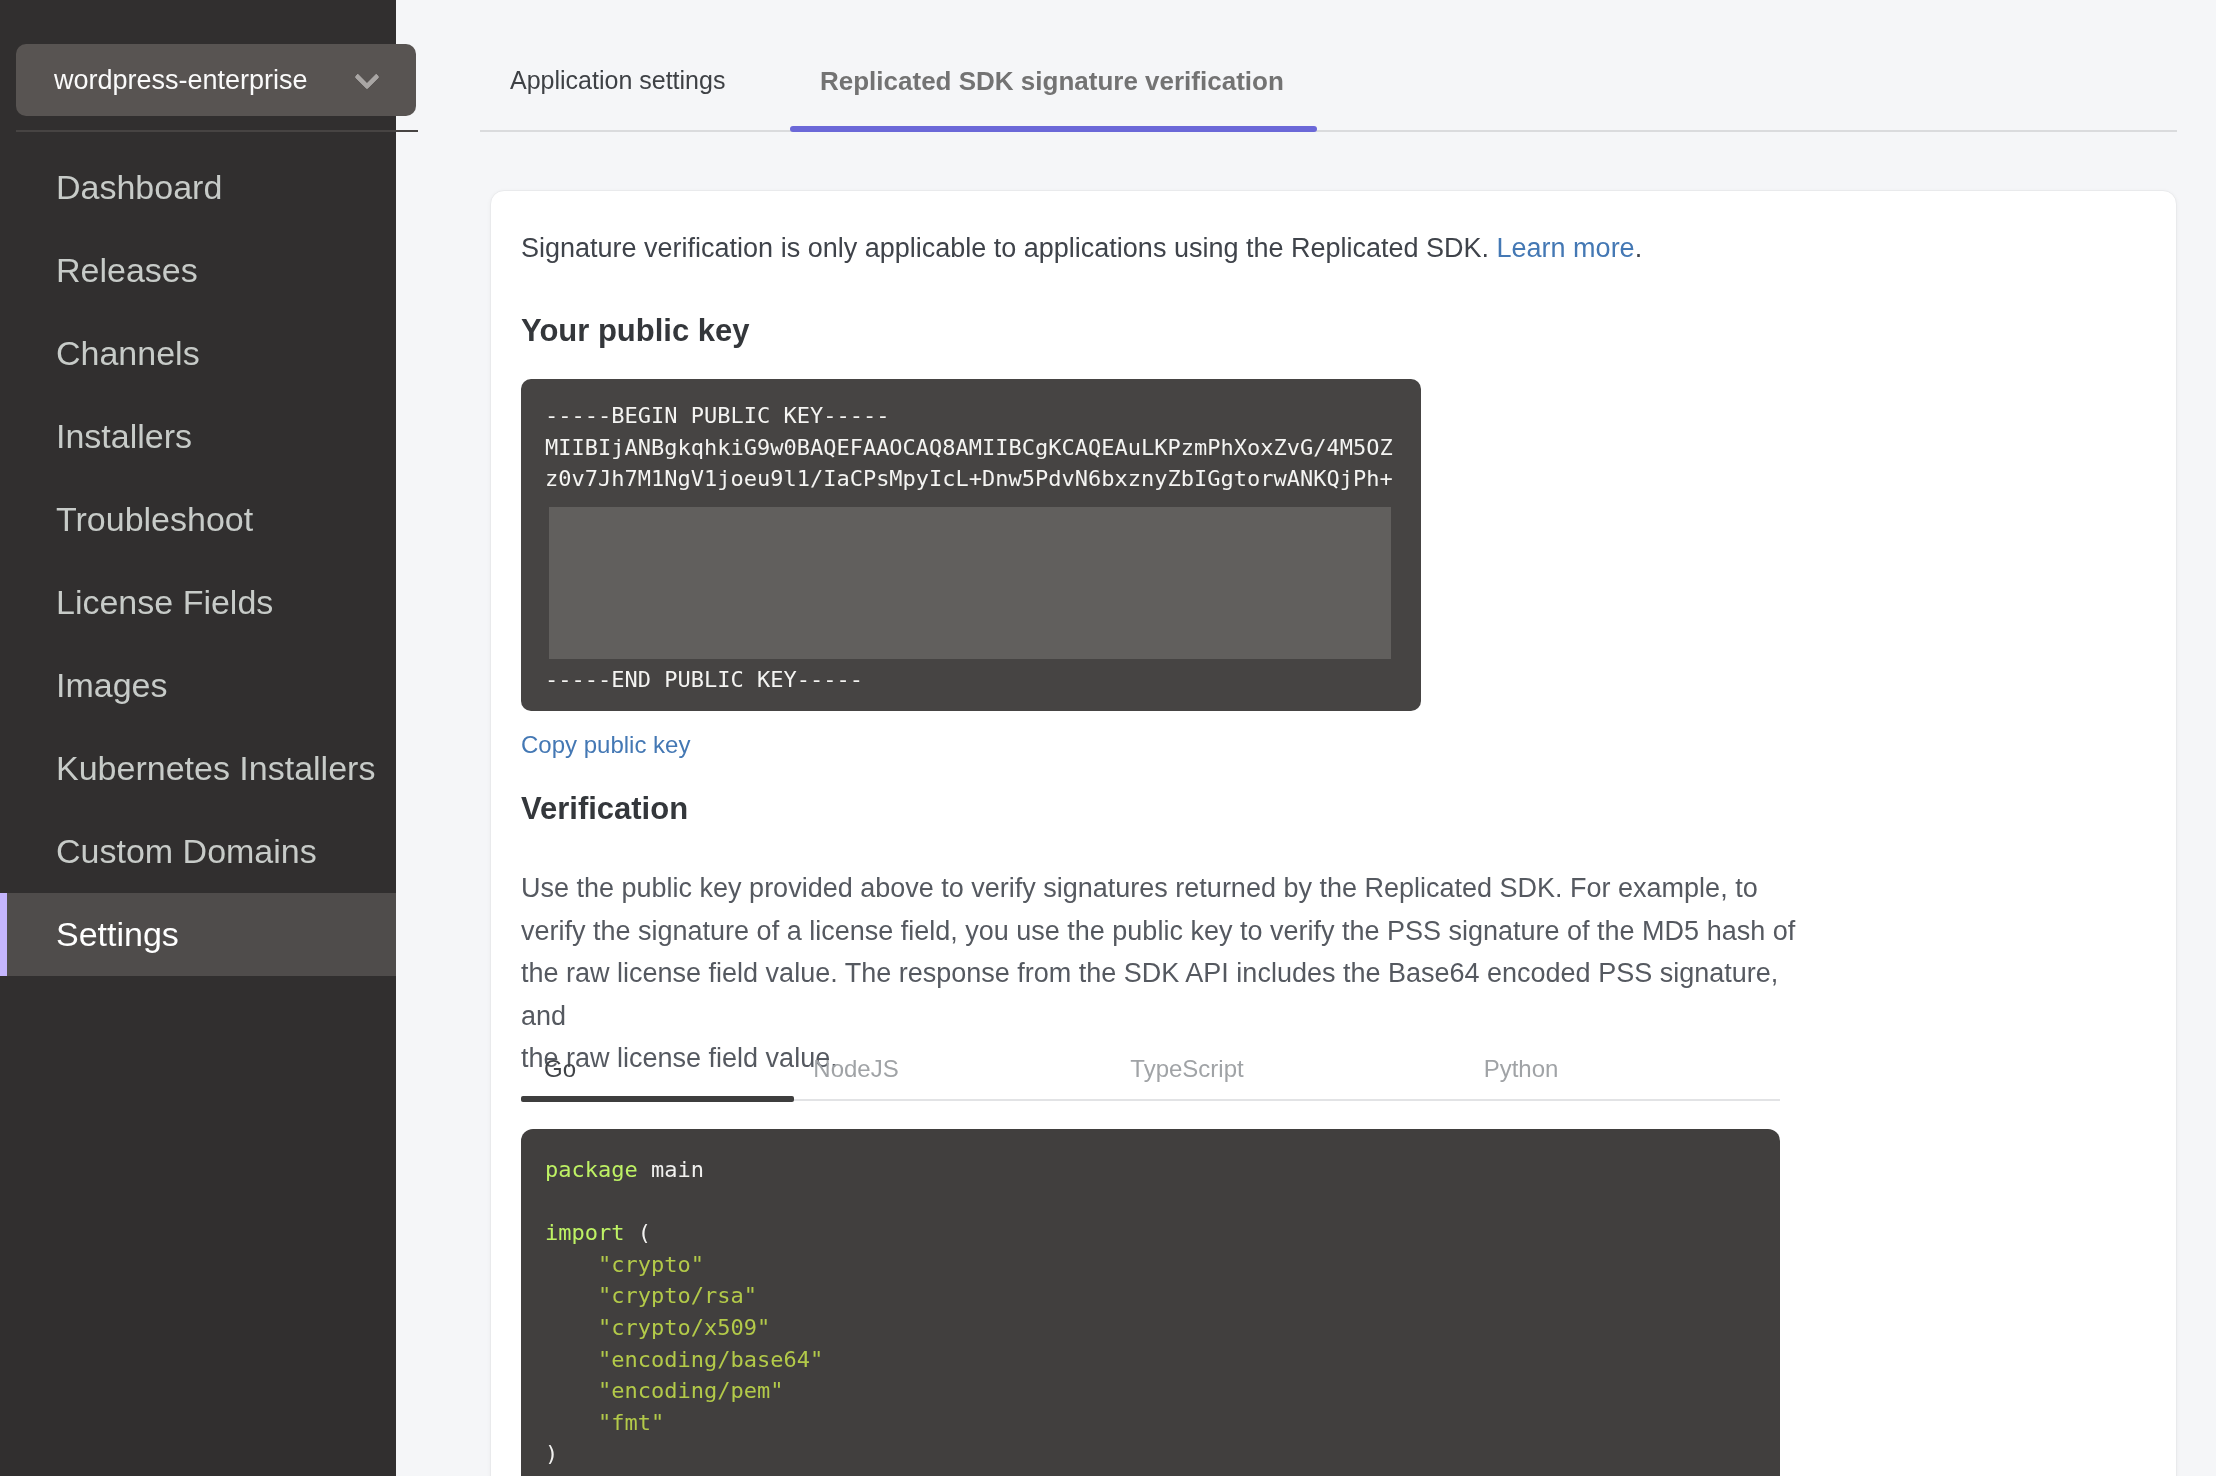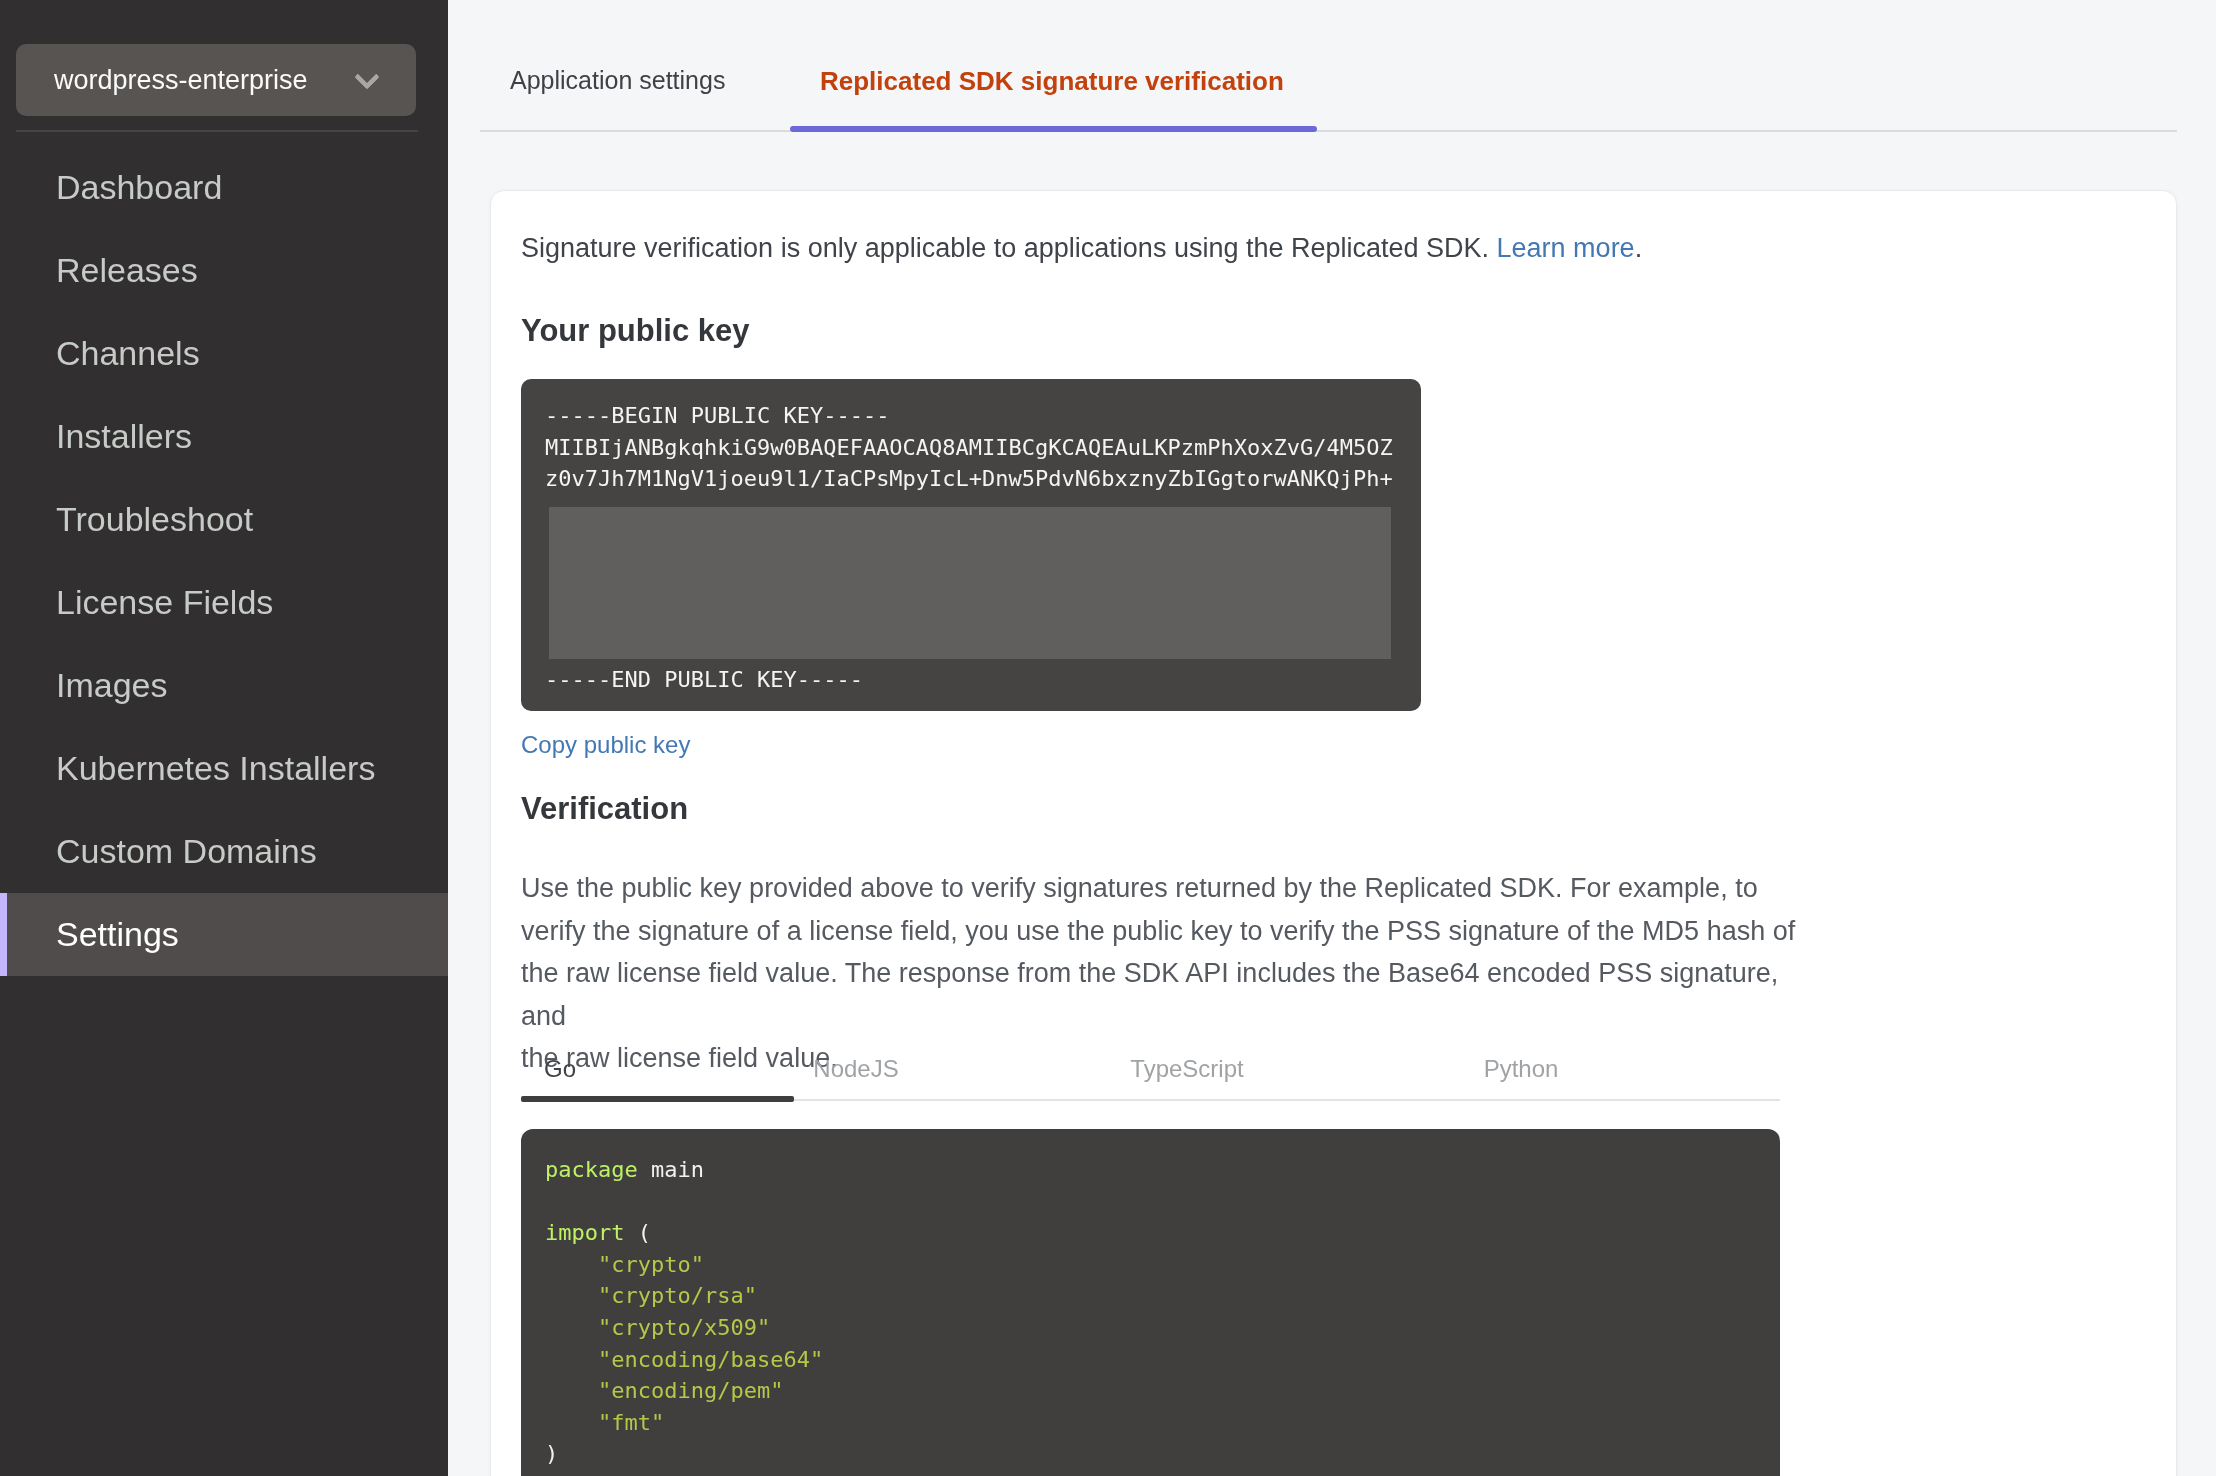--- a/index.html
+++ b/index.html
@@ -5,40 +5,40 @@
   * { margin:0; padding:0; box-sizing:border-box; }
   html,body { width:2216px; height:1476px; }
   body { font-family:"Liberation Sans", sans-serif; background:#f5f6f8; }
   #app { position:relative; width:2216px; height:1476px; overflow:hidden; background:#f5f6f8; }
 
   
   .top-accent-bar { position:absolute; left:161px; top:0; width:214px; height:5px; background:#6b68de; }
   .top-corner-chip { position:absolute; left:0; top:0; width:9px; height:6px; background:#8a2222; }
 
   
-  .sidebar { position:absolute; left:0; top:0; width:448px; height:1476px; background:#312f2f; }
+  .sidebar { position:absolute; left:0; top:0; width:396px; height:1476px; background:#312f2f; }
   .app-selector { position:absolute; left:16px; top:44px; width:400px; height:72px;
     background:#585452; border-radius:10px; cursor:pointer; }
   .app-selector-label { position:absolute; left:38px; top:0; line-height:72px;
     font-size:27px; color:#fafafa; }
   .chevron-down { position:absolute; right:40px; top:24px; width:18px; height:18px;
     border-right:5px solid #a9a6a4; border-bottom:5px solid #a9a6a4;
     transform:rotate(45deg); border-radius:2px; }
   .sidebar-divider { position:absolute; left:16px; top:130px; width:402px; height:2px; background:#474443; }
   .nav-item { position:absolute; left:0; right:0; height:83px; line-height:83px;
     top:calc(146px + var(--i) * 83px); padding-left:56px;
     font-size:34px; color:#c7cbc8; cursor:pointer; }
   .nav-item.active { background:#4f4c4b; color:#ffffff;
     border-left:7px solid #c4b5fd; padding-left:49px; }
 
   
   .main-tabs { position:absolute; left:432px; top:0; right:0; height:190px; }
   .tab { position:absolute; top:66px; font-size:25px; cursor:pointer; }
   .tab-inactive { left:78px; color:#3e4145; }
-  .tab-active { left:388px; color:#c2410c; font-weight:700; font-size:26px; }
+  .tab-active { left:388px; color:#737373; font-weight:700; font-size:26px; }
   .tabs-baseline { position:absolute; left:48px; width:1697px; top:130px; height:2px; background:#dadbdd; }
   .tabs-active-underline { position:absolute; left:358px; width:527px; top:126px; height:6px;
     border-radius:3px; background:#6b68d8; }
 
   
   .card { position:absolute; left:490px; top:190px; width:1687px; height:1340px;
     background:#ffffff; border:1px solid #e9eaec; border-radius:14px;
     box-shadow:0 1px 4px rgba(0,0,0,0.04); }
   .intro { position:absolute; left:30px; top:38px; font-size:27px; color:#3f434a; line-height:38px; }
   .intro a, .link { color:#4478b4; text-decoration:none; cursor:pointer; }

